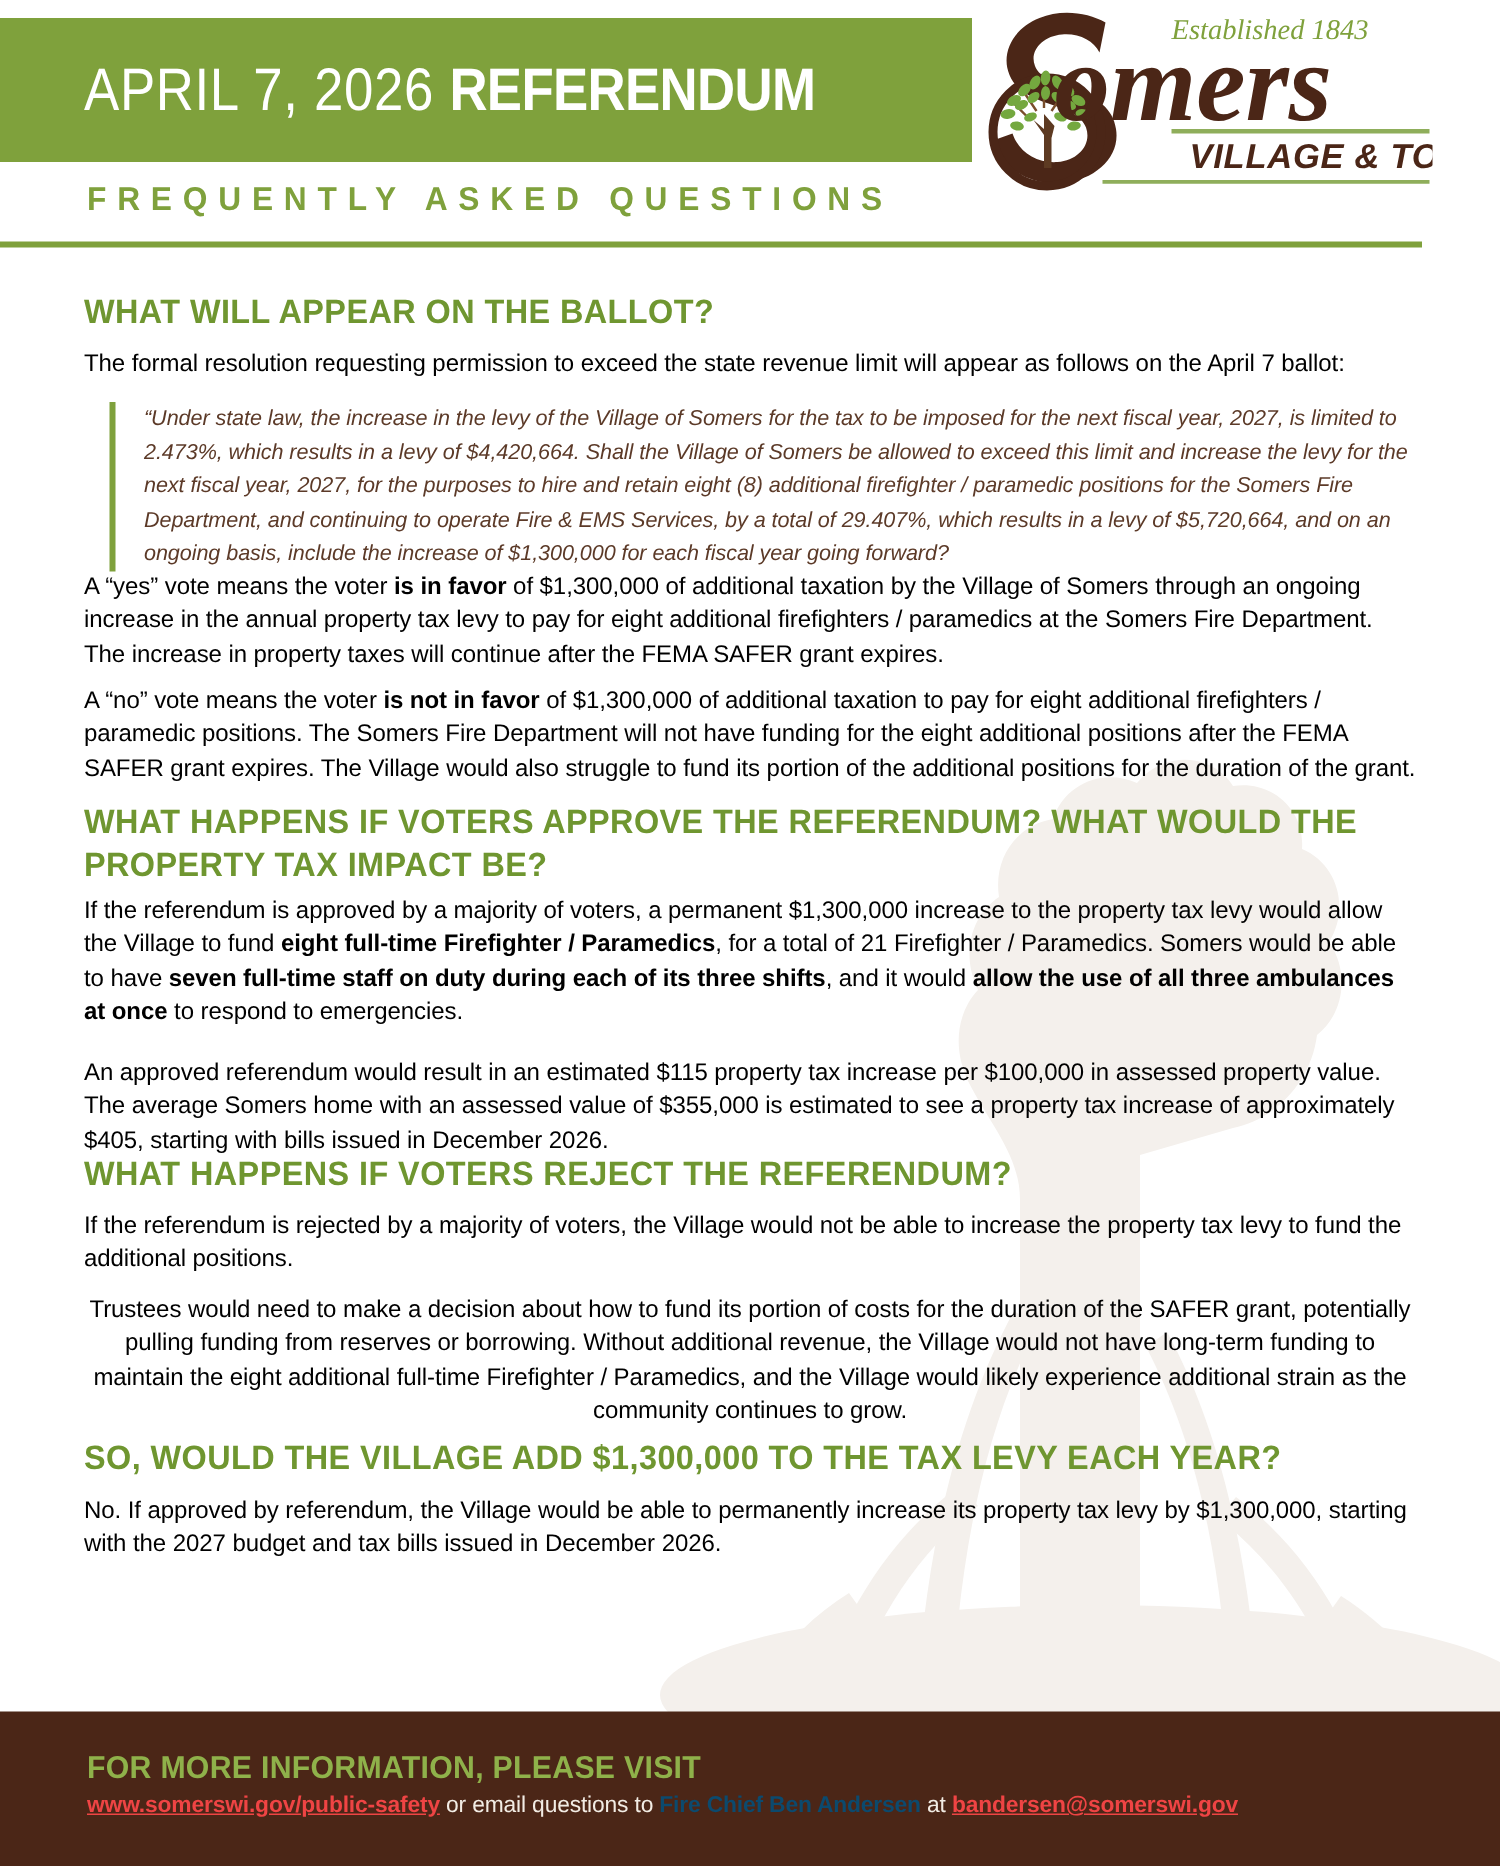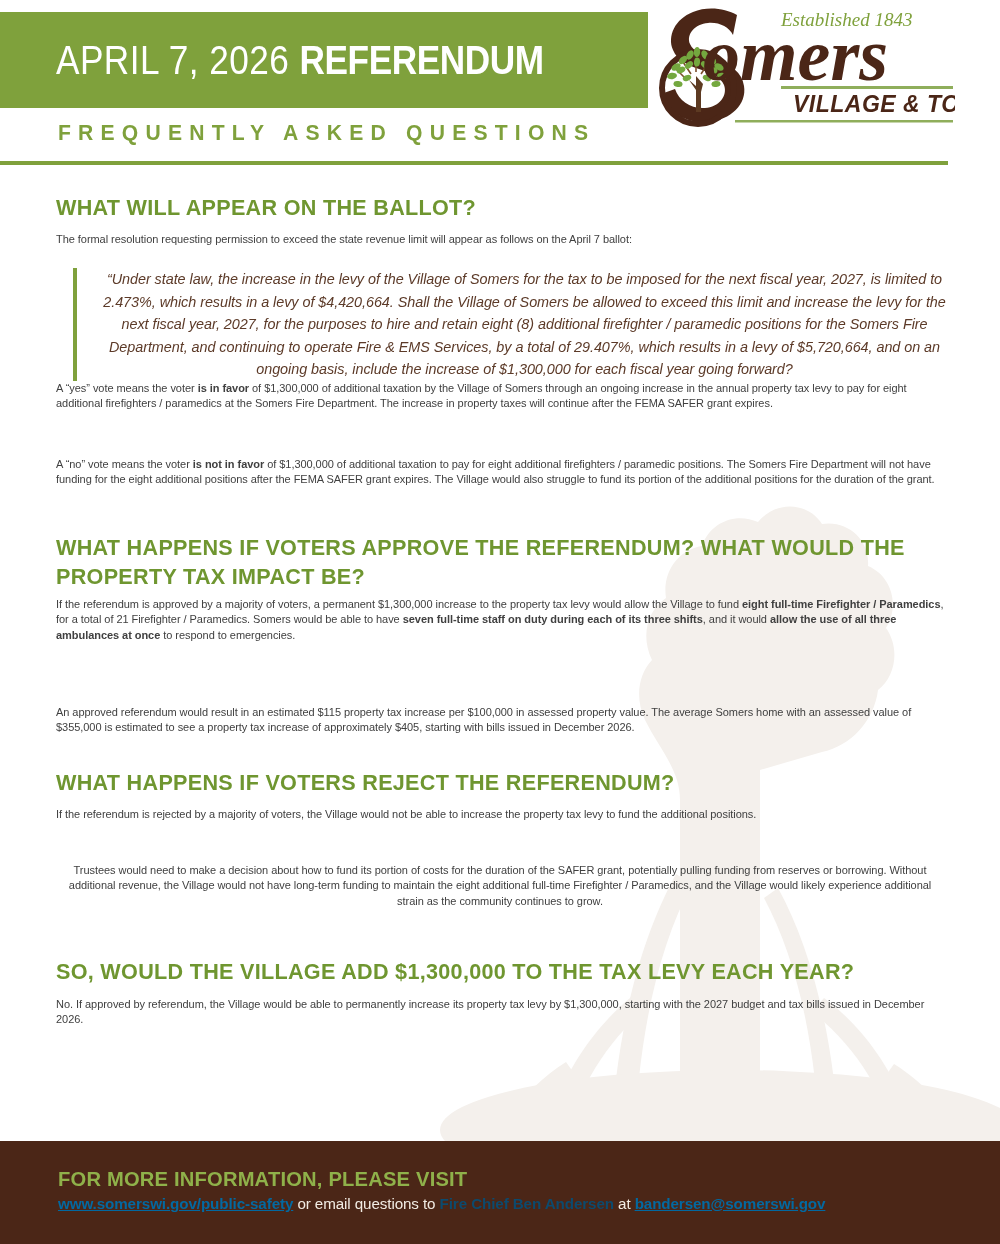--- a/index.html
+++ b/index.html
@@ -124,22 +124,22 @@
     font-weight: bold;
     letter-spacing: 0.3px;
     line-height: 1.28;
     text-transform: uppercase;
     transform: scaleX(0.96);
     transform-origin: left top;
   }
 
   p.body {
     margin: 0;
-    color: #404040;
-    font-size: 11px;
+    color: #000000;
+    font-size: 16px;
     line-height: 1.40;
     letter-spacing: -0.05px;
   }
   p.body b { font-weight: bold; }
 
   .quote {
     position: absolute;
     left: 73px;
     width: 880px;
     border-left: 4px solid #7fa13c;
@@ -192,21 +192,21 @@
     left: 58px;
     top: 1195px;
     z-index: 4;
     color: #f2ece4;
     font-size: 15.2px;
     white-space: nowrap;
     letter-spacing: -0.1px;
   }
   .footer-sub a,
   .footer-sub .lnk {
-    color: #0369a1;
+    color: #ef4444;
     text-decoration: underline;
     font-weight: bold;
   }
   .footer-sub .strong { font-weight: bold; color:#0c4a6e; }
 </style>
 </head>
 <body>
 
 <div class="page">
 
@@ -277,21 +277,21 @@
   <div class="content">
 
     <div class="block" style="top:194px;">
       <h2 class="qheading">WHAT WILL APPEAR ON THE BALLOT?</h2>
     </div>
 
     <div class="block" style="top:232px;">
       <p class="body">The formal resolution requesting permission to exceed the state revenue limit will appear as follows on the April 7 ballot:</p>
     </div>
 
-    <div class="quote" style="top:268px;text-align:center;">
+    <div class="quote" style="top:268px;">
       <p>“Under state law, the increase in the levy of the Village of Somers for the tax to be imposed for the next fiscal year, 2027, is limited to 2.473%, which results in a levy of $4,420,664. Shall the Village of Somers be allowed to exceed this limit and increase the levy for the next fiscal year, 2027, for the purposes to hire and retain eight (8) additional firefighter / paramedic positions for the Somers Fire Department, and continuing to operate Fire &amp; EMS Services, by a total of 29.407%, which results in a levy of $5,720,664, and on an ongoing basis, include the increase of $1,300,000 for each fiscal year going forward?</p>
     </div>
 
     <div class="block" style="top:381px;">
       <p class="body"><span>A “yes” vote means the voter </span><b>is in favor</b><span> of $1,300,000 of additional taxation by the Village of Somers through an ongoing increase in the annual property tax levy to pay for eight additional firefighters / paramedics at the Somers Fire Department. The increase in property taxes will continue after the FEMA SAFER grant expires.</span></p>
     </div>
 
     <div class="block" style="top:457px;">
       <p class="body"><span>A “no” vote means the voter </span><b>is not in favor</b><span> of $1,300,000 of additional taxation to pay for eight additional firefighters / paramedic positions. The Somers Fire Department will not have funding for the eight additional positions after the FEMA SAFER grant expires. The Village would also struggle to fund its portion of the additional positions for the duration of the grant.</span></p>
     </div>

